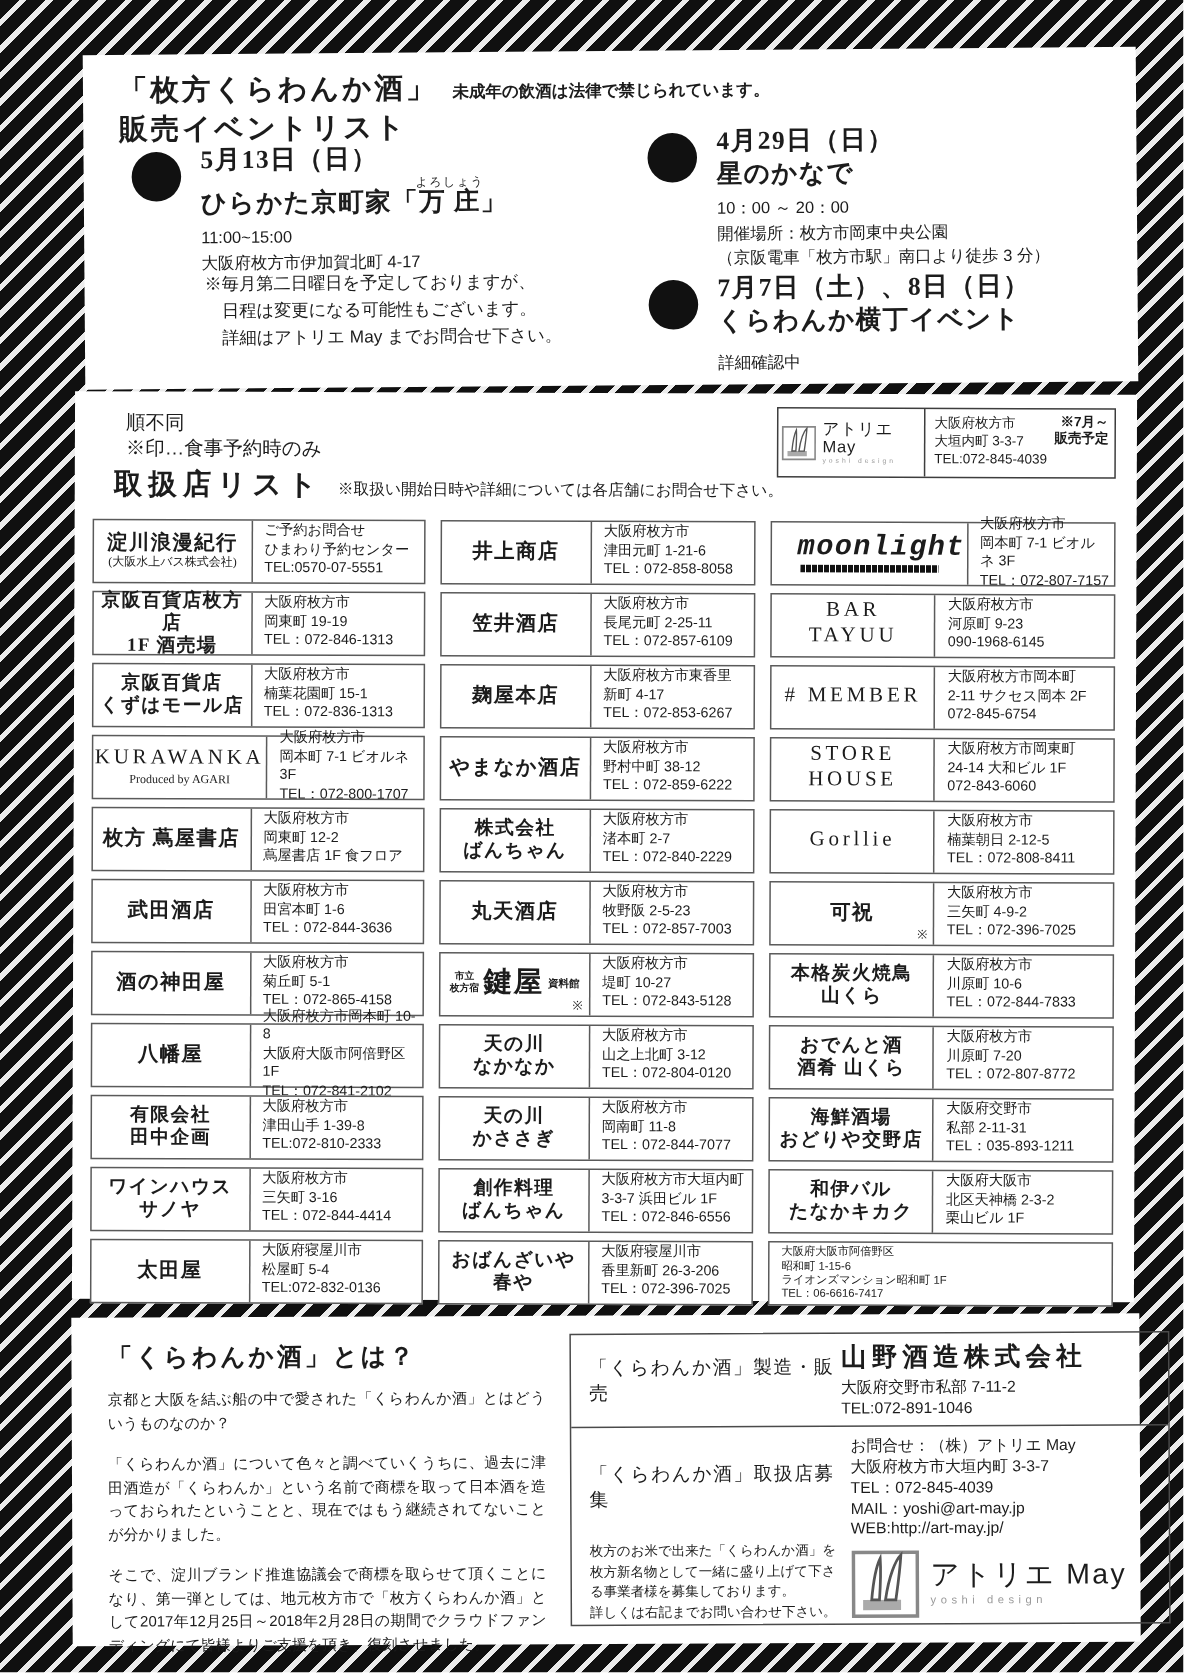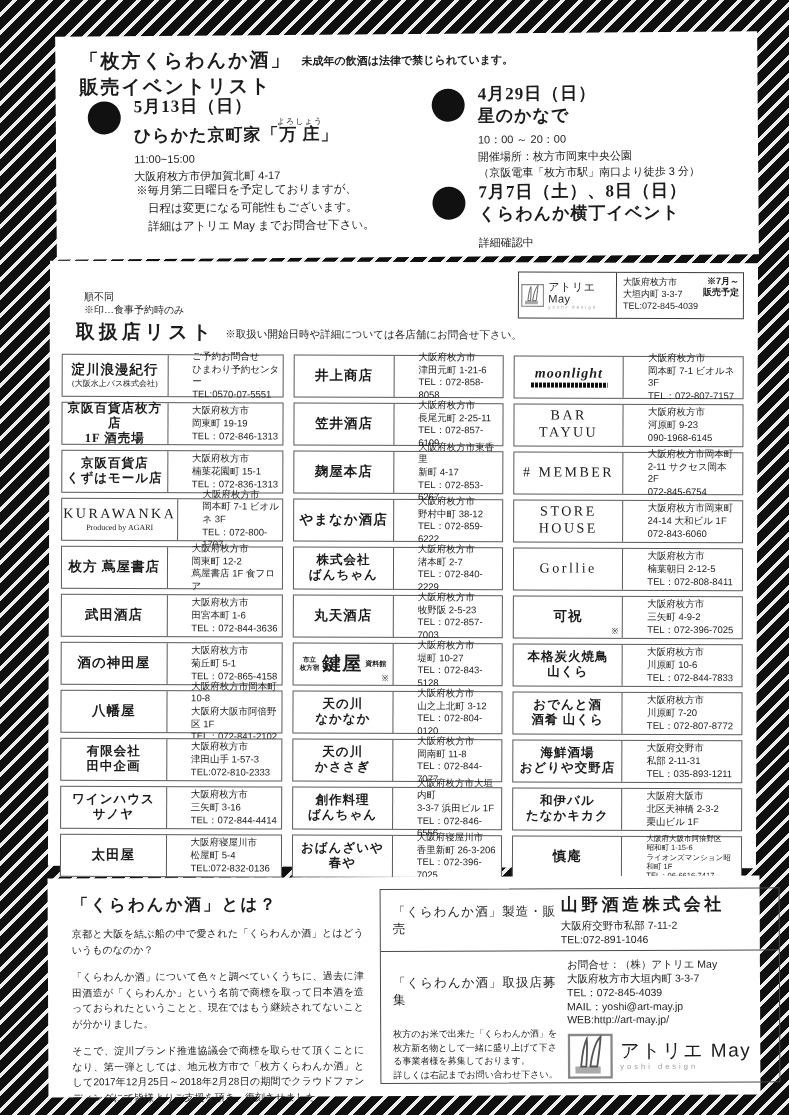--- a/index.html
+++ b/index.html
@@ -28,21 +28,21 @@
   .e1 { left: 32px; top: 60px; } .e2 { left: 376px; top: 50px; } .e3 { left: 376px; top: 148px; }
   .e3 .ev-lines { margin-top: 9px; }
   .ev-note { position: absolute; left: 80px; top: 146px; font-size: 11.5px; line-height: 1.55; }
 
   
   .mid-header { position: relative; padding: 13px 0 0 26px; }
   .mid-title-row { display: flex; align-items: flex-end; }
   .mid-title, .mid-subtitle { font-family: "Liberation Serif", serif; font-weight: 700;
                               font-size: 19px; letter-spacing: 1.5px; line-height: 1.25; }
   .mid-subtitle { letter-spacing: 4px; }
-  .mid-title-notes { font-size: 10px; line-height: 1.3; margin: 16px 0 1px 8px; }
+  .mid-title-notes { font-size: 13px; line-height: 1.3; margin: 0 0 1px 8px; }
   .mid-sub-row { display: flex; align-items: flex-end; margin-top: 3px; }
   .mid-sub-note { font-size: 10.5px; margin: 0 0 3px 10px; }
   .atelier-box { position: absolute; top: 9px; right: 14px; width: 226px; height: 47px;
                  border: 1.5px solid #3d3d3d; display: flex; background: #fff; }
   .atelier-logo { width: 98px; border-right: 1.5px solid #3d3d3d; display: flex; align-items: center;
                   justify-content: center; gap: 4px; padding: 2px; }
   .atelier-logo .lg-name { font-size: 11px; letter-spacing: 0.5px; font-weight: 300; line-height: 1.1; }
   .atelier-logo .lg-sub { font-size: 4.5px; letter-spacing: 2px; color: #9a9a9a; }
   .atelier-info { flex: 1; position: relative; padding: 3px 4px 2px 6px; font-size: 9px; line-height: 1.35; }
   .atelier-note { position: absolute; top: 3px; right: 4px; font-size: 9px; font-weight: 700;
@@ -53,26 +53,26 @@
   .store-unit { border: 1px solid #5a5a5a; display: flex; background: #fff; }
   .col0 { width: 222px; } .col1 { width: 210px; } .col2 { width: 230px; }
   .store-name { flex: 0 0 48%; border-right: 1px solid #5a5a5a; position: relative;
                 display: flex; flex-direction: column; align-items: center; justify-content: center;
                 text-align: center; font-family: "Liberation Serif", serif; font-weight: 600;
                 font-size: 13.5px; letter-spacing: 1px; line-height: 1.2; padding: 1px; }
   .store-name.two { font-size: 12.5px; }
   .name-line.latin { font-weight: 500; letter-spacing: 2.5px; font-size: 14px; text-align: right; }
   .name-small { font-size: 8px; font-weight: 400; letter-spacing: 0; line-height: 1.2; }
   .mark { position: absolute; right: 3px; bottom: 1px; font-size: 8px; font-weight: 400; }
-  .store-info { flex: 1; padding: 2px 3px 2px 24px; font-size: 9.5px; line-height: 1.32;
+  .store-info { flex: 1; padding: 2px 3px 2px 8px; font-size: 9.5px; line-height: 1.32;
                 display: flex; flex-direction: column; justify-content: center;
                 font-family: "Liberation Sans", sans-serif; font-weight: 400; }
   .store-info.tight { font-size: 7.5px; line-height: 1.25; }
-  .ml-text { font-family: Liberation Serif, serif; font-style: italic; font-weight: 700;
-             font-size: 14px; letter-spacing: 1px; line-height: 1; }
+  .ml-text { font-family: Liberation Mono, monospace; font-style: italic; font-weight: 700;
+             font-size: 19px; letter-spacing: 1px; line-height: 1; padding-left: 16px; }
   .ml-bar { width: 72%; height: 5px; margin-top: 2px;
             background: repeating-linear-gradient(90deg, #111 0 3px, #fff 3px 4px); }
   .kagiya { display: flex; align-items: center; gap: 3px; }
   .kg-pre { font-size: 6.5px; font-weight: 700; line-height: 1.25; text-align: center; letter-spacing: 0; }
   .kg-main { font-size: 19px; font-weight: 800; letter-spacing: 1px; }
   .kg-post { font-size: 7px; font-weight: 700; letter-spacing: 0; text-align: center; }
 
   
   .about-col { width: 292px; flex: none; }
   .about-title { font-family: "Liberation Serif", serif; font-weight: 700; font-size: 16.5px;
@@ -467,21 +467,21 @@
           </div>
         </div>
         <div class="store-row">
           <div class="store-unit col0">
             <div class="store-name two">
               <div class="name-line">有限会社</div>
               <div class="name-line">田中企画</div>
             </div>
             <div class="store-info">
               <div>大阪府枚方市</div>
-              <div>津田山手 1-57-3</div>
+              <div>津田山手 1-39-8</div>
               <div>TEL:072-810-2333</div>
             </div>
           </div>
           <div class="store-unit col1">
             <div class="store-name two">
               <div class="name-line">天の川</div>
               <div class="name-line">かささぎ</div>
             </div>
             <div class="store-info">
               <div>大阪府枚方市</div>
@@ -552,23 +552,20 @@
               <div class="name-line">おばんざいや</div>
               <div class="name-line">春や</div>
             </div>
             <div class="store-info">
               <div>大阪府寝屋川市</div>
               <div>香里新町 26-3-206</div>
               <div>TEL：072-396-7025</div>
             </div>
           </div>
           <div class="store-unit col2">
-            <div class="store-name">
-              <div class="name-line">慎庵</div>
-            </div>
             <div class="store-info tight">
               <div>大阪府大阪市阿倍野区</div>
               <div>昭和町 1-15-6</div>
               <div>ライオンズマンション昭和町 1F</div>
               <div>TEL：06-6616-7417</div>
             </div>
           </div>
         </div>
       </div>
   </section>

